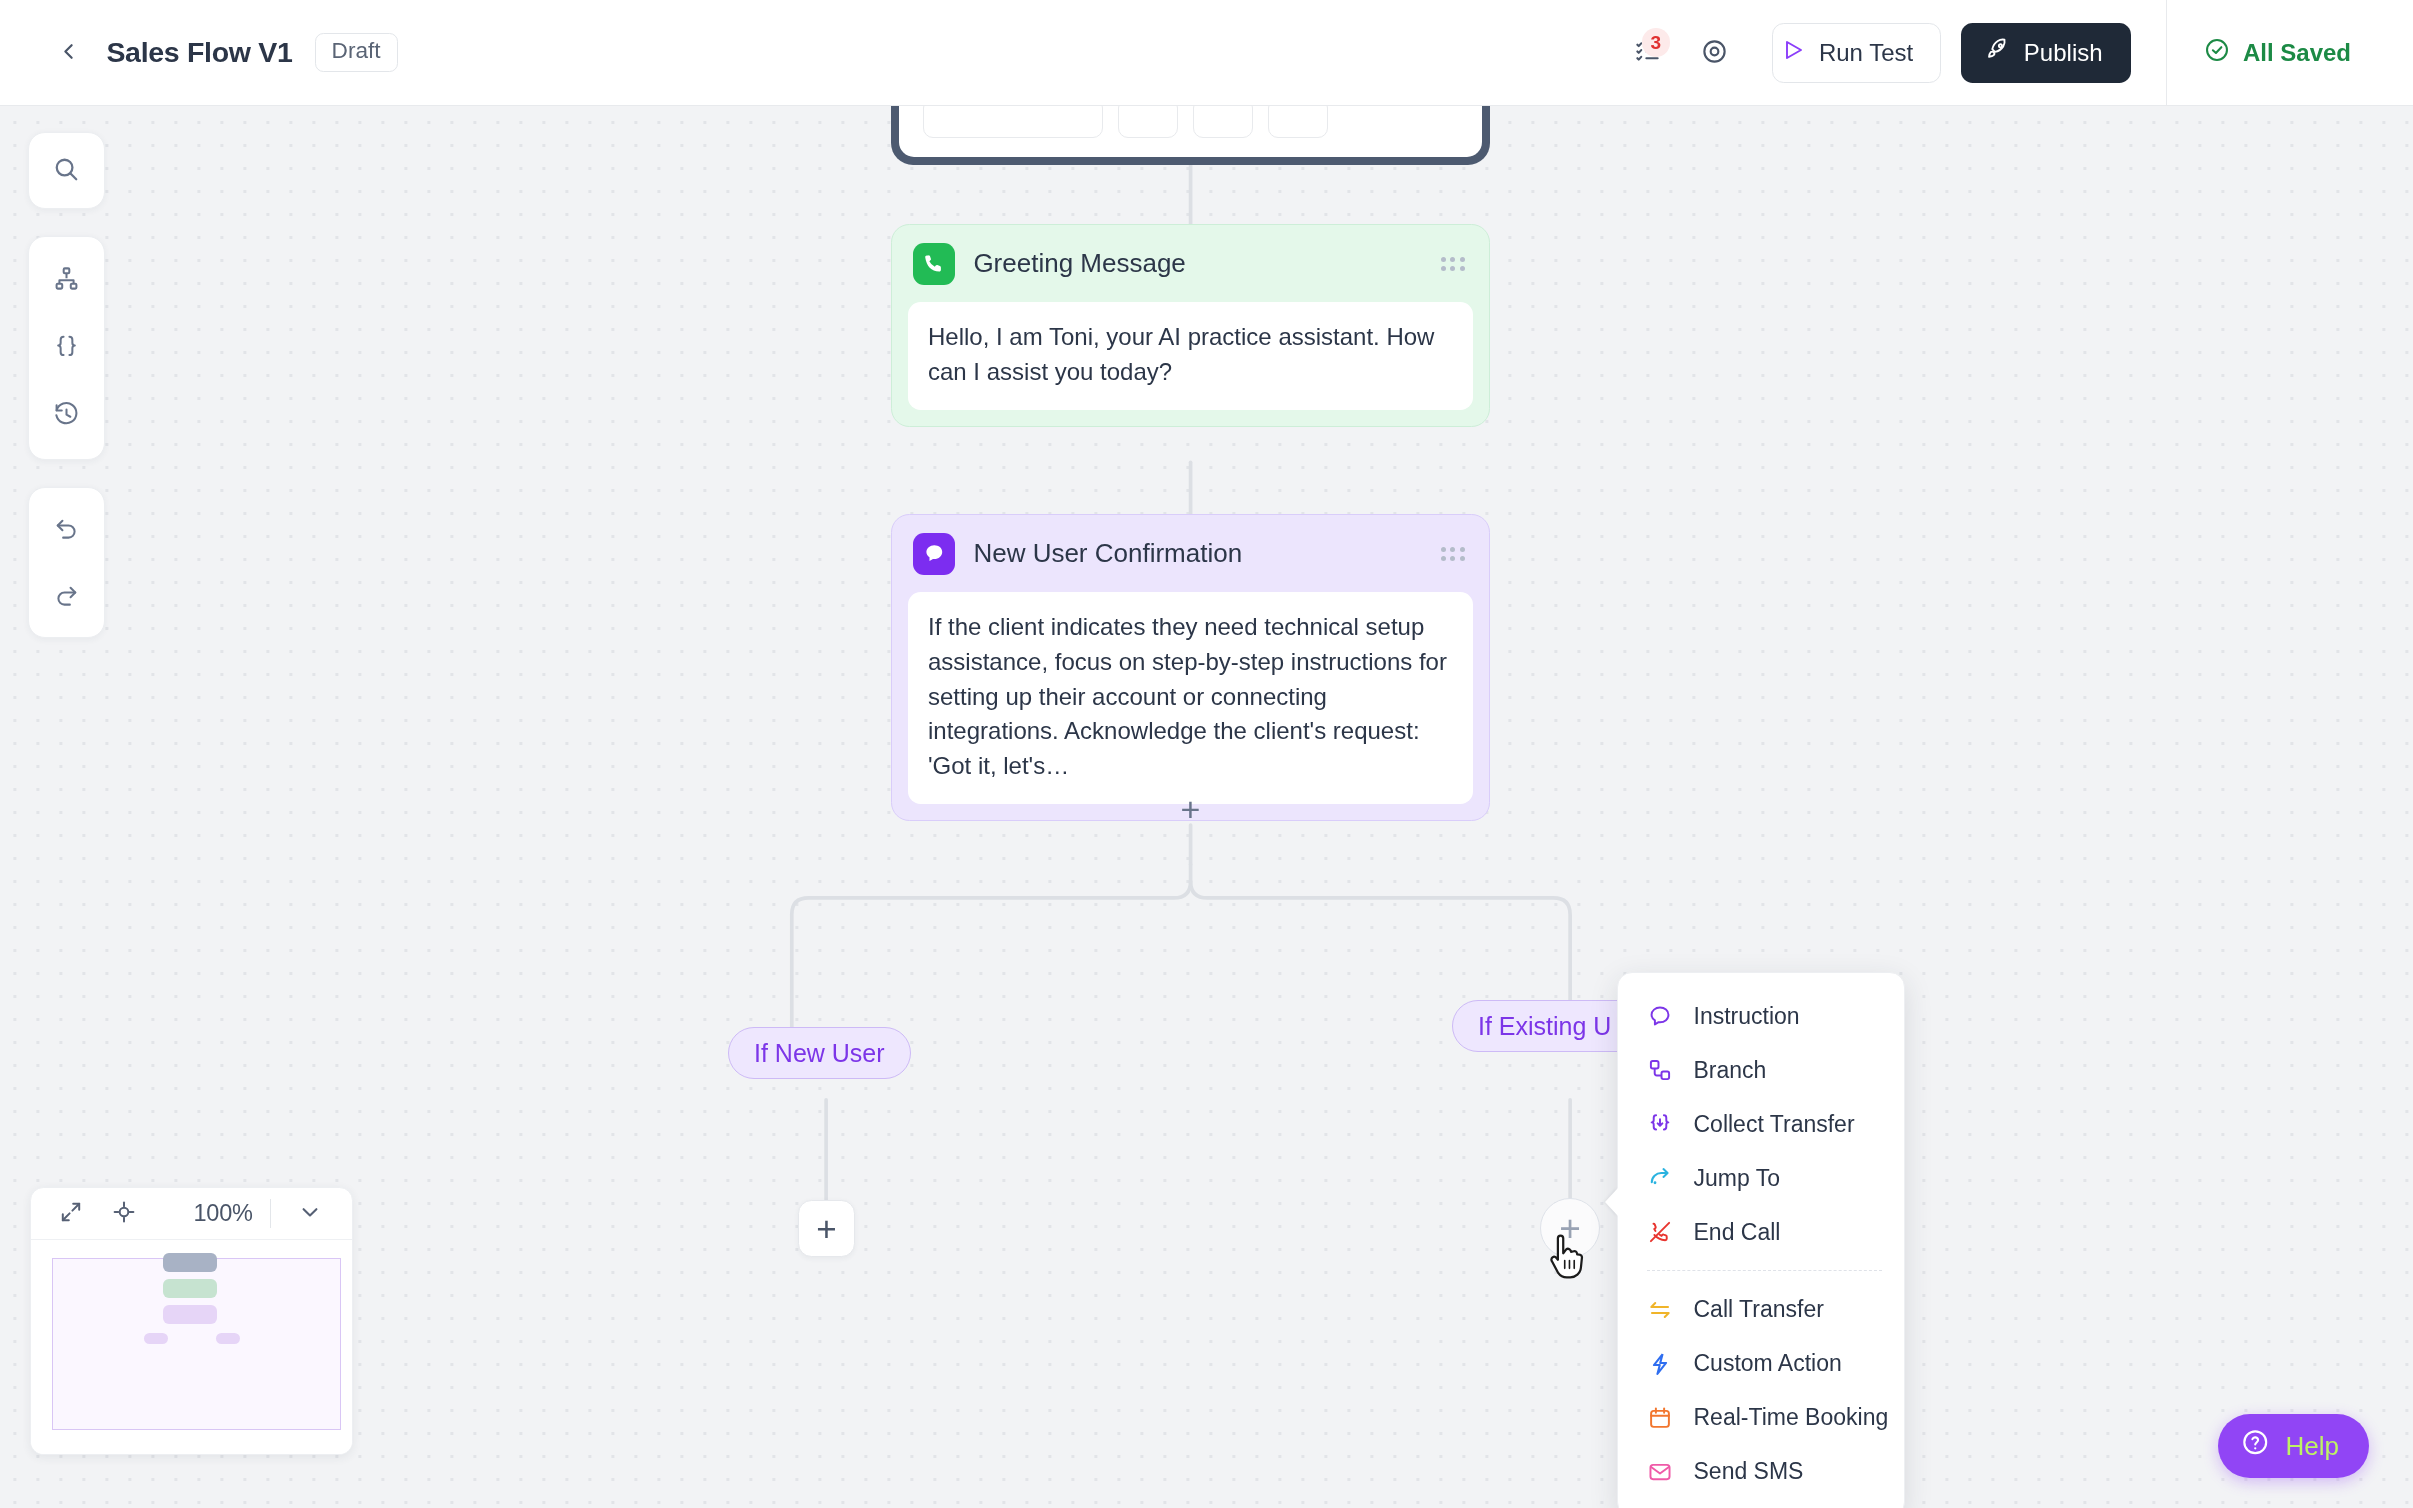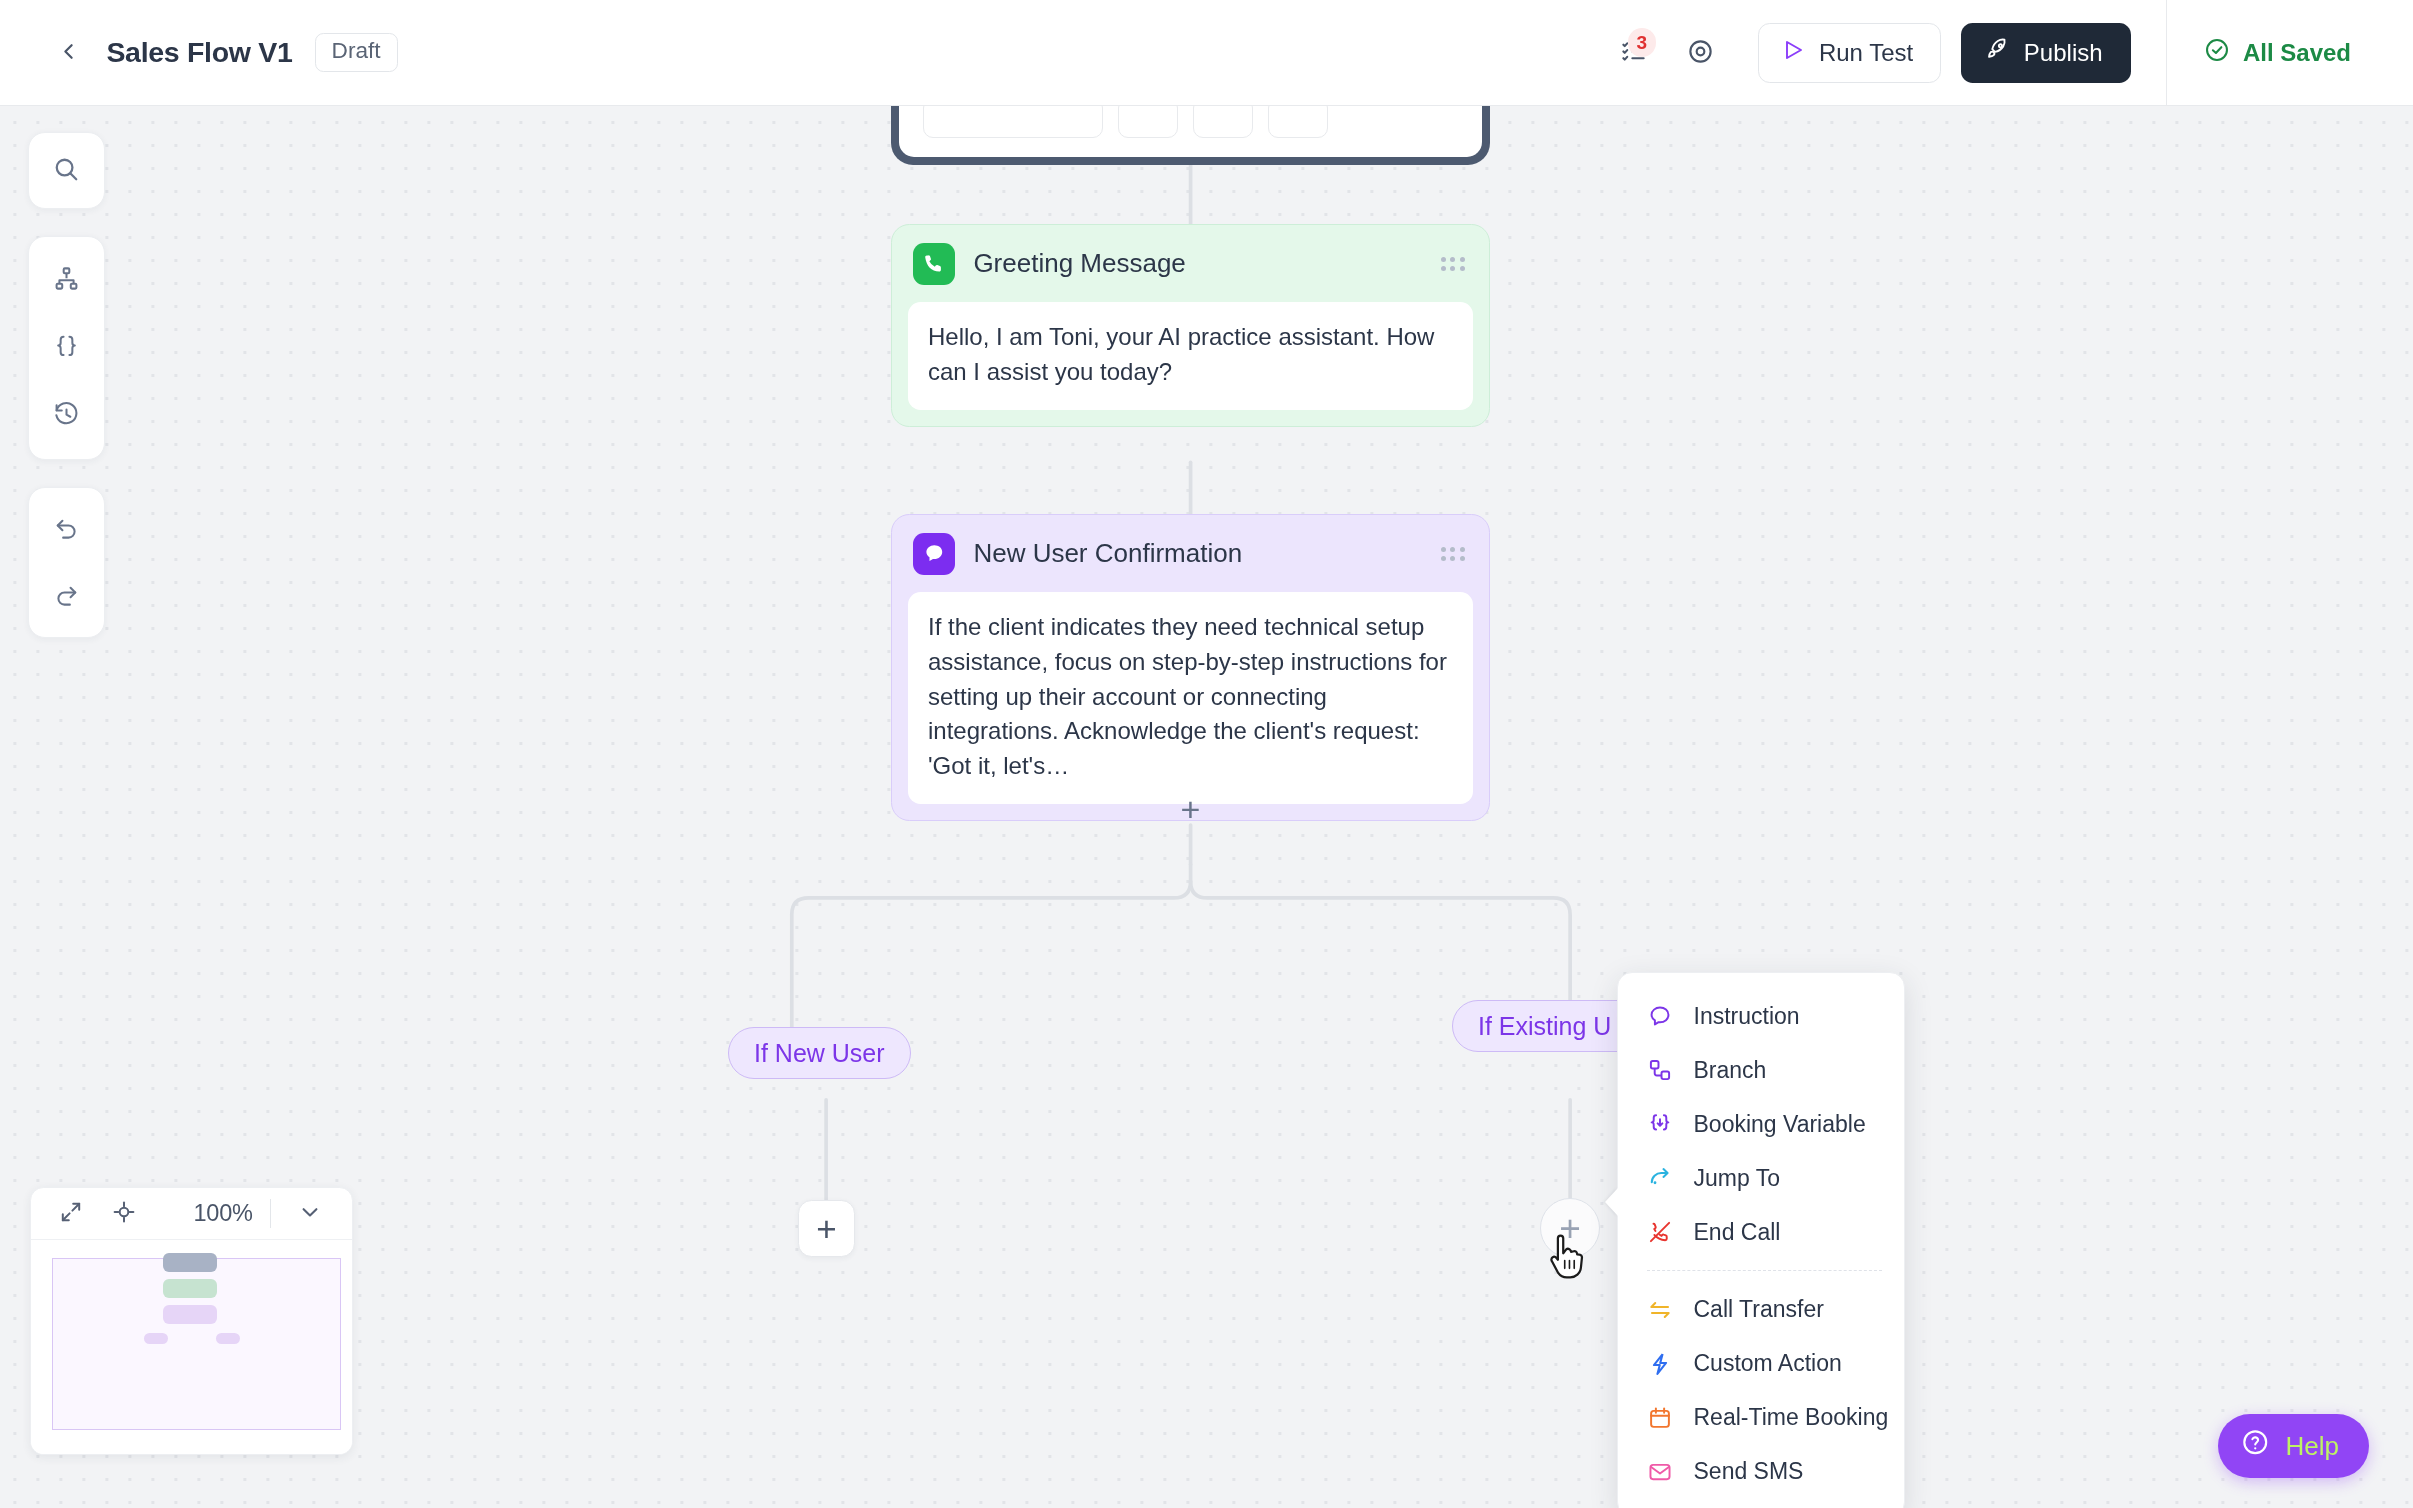--- a/index.html
+++ b/index.html
@@ -49,21 +49,21 @@
   #checklist-badge {
     position:absolute; top:1.7px; right:3.4px;
     min-width:28.5px; height:28.5px; padding:0 5px;
     background:#fdeaea; border-radius:14.2px;
     color:#e03131; font-size:19px; font-weight:bold;
     display:flex; align-items:center; justify-content:center;
     line-height:1;
   }
   #run-test-btn {
     margin-left:32px;
-    height:60px; padding:0 27px 0 22px;
+    height:60px; padding:0 27px 0 8px;
     display:flex; align-items:center; gap:13.4px;
     border:1.3px solid #e3e6ea; border-radius:11.7px;
     background:#fff; cursor:pointer;
     font-size:24px; color:#2c3648;
   }
   #publish-btn {
     margin-left:20px;
     height:60px; padding:0 28.5px 0 23.5px;
     display:flex; align-items:center; gap:14.2px;
     border-radius:11.7px; border:none;
@@ -563,21 +563,21 @@
     </div>
 
     <div class="ctx-item">
       <span class="ctx-ic">
         <svg width="26" height="26" viewBox="0 0 24 24" fill="none" stroke="#7c35e8" stroke-width="1.8" stroke-linecap="round" stroke-linejoin="round">
           <path d="M8.4 4c-1.7 0-2.2.8-2.2 2.2v2.2c0 1.3-.7 2.1-1.9 2.1 1.2 0 1.9.8 1.9 2.1v2.2c0 1.4.5 2.2 2.2 2.2"></path>
           <path d="M15.6 4c1.7 0 2.2.8 2.2 2.2v2.2c0 1.3.7 2.1 1.9 2.1-1.2 0-1.9.8-1.9 2.1v2.2c0 1.4-.5 2.2-2.2 2.2"></path>
           <path d="M12 7.6v5.6M9.8 11.4L12 13.6l2.2-2.2"></path>
         </svg>
       </span>
-      <span class="ctx-label">Booking Variable</span>
+      <span class="ctx-label">Collect Transfer</span>
     </div>
 
     <div class="ctx-item">
       <span class="ctx-ic">
         <svg width="26" height="26" viewBox="0 0 24 24" fill="none" stroke="#2bb3e0" stroke-width="1.9" stroke-linecap="round" stroke-linejoin="round">
           <path d="M4.4 16c0-5 4-8.6 8.8-8.6h5.2"></path>
           <polyline points="15.2 3.8 19 7.4 15.2 11"></polyline>
           <circle cx="7.4" cy="16.4" r="1.3" fill="#2bb3e0" stroke="none"></circle>
         </svg>
       </span>

